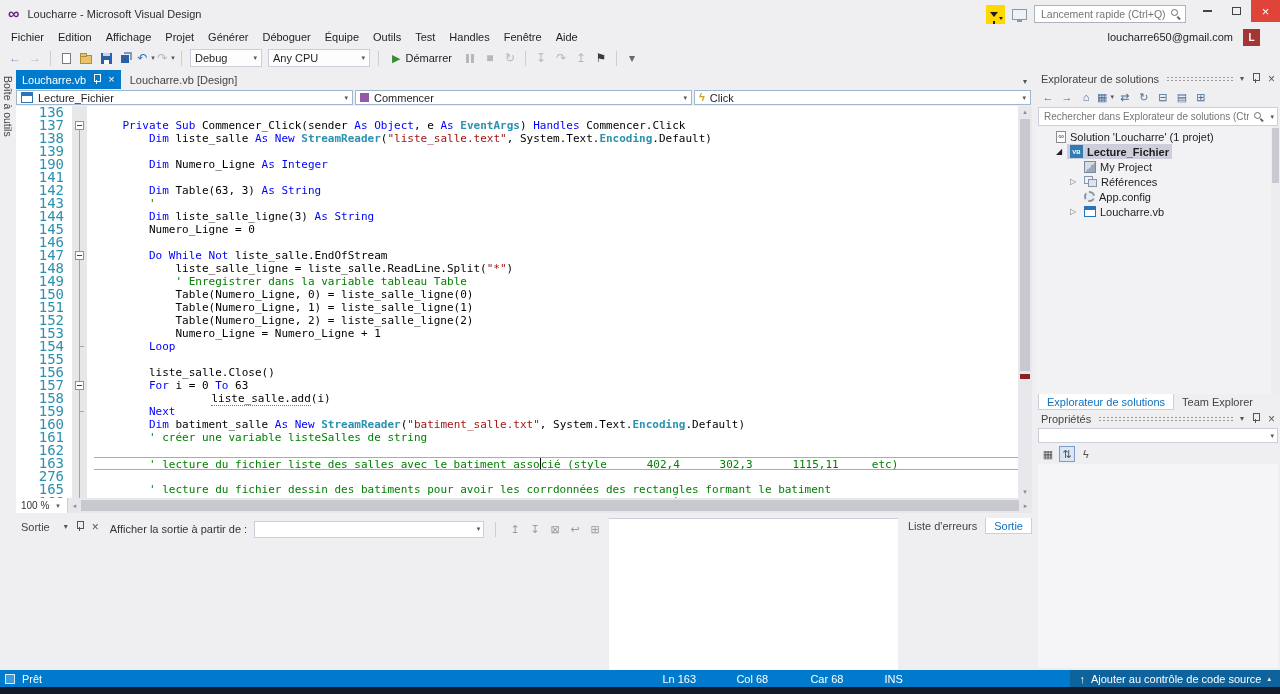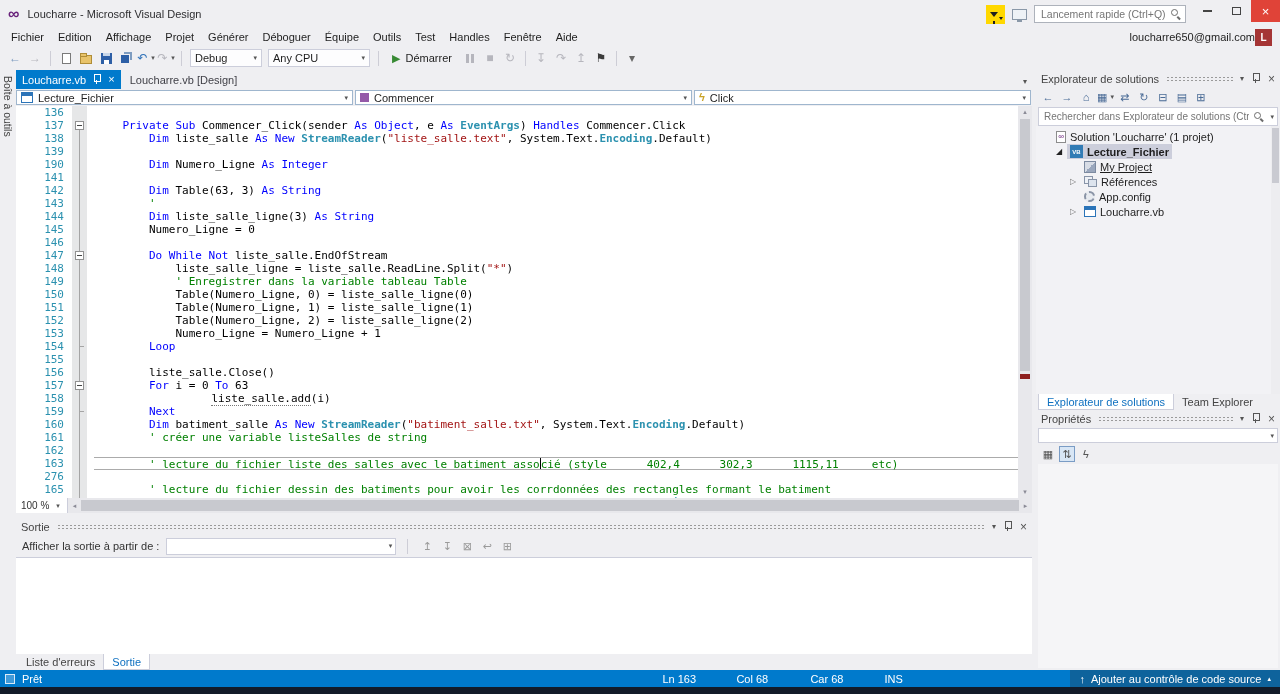--- a/index.html
+++ b/index.html
@@ -23,21 +23,21 @@
   .win-buttons{display:flex;height:100%;align-items:flex-start;}
   .win-btn{width:29px;height:22px;display:inline-flex;align-items:center;justify-content:center;}
   .glyph-min{width:9px;height:2px;background:#444;}
   .glyph-max{width:9px;height:8px;border:1px solid #444;}
   .win-close{background:#E04338;color:#fff;font-size:13px;line-height:1;}
 
   
   .menubar{height:18px;display:flex;align-items:center;padding-left:4px;}
   .menus{display:flex;align-items:center;}
   .menu-item{padding:0 7px;}
-  .account{margin-left:auto;display:flex;align-items:center;gap:0;padding-right:8px;}
+  .account{margin-left:auto;display:flex;align-items:center;gap:10px;padding-right:20px;}
   .avatar{width:17px;height:17px;background:#A53535;color:#fff;font-size:10px;font-weight:bold;display:inline-flex;align-items:center;justify-content:center;}
 
   
   .toolbar{height:24px;display:flex;align-items:center;padding-left:6px;}
   .tb-items{display:flex;align-items:center;gap:2px;}
   .tb-icon{min-width:18px;height:18px;display:inline-flex;align-items:center;justify-content:center;font-size:12px;gap:1px;}
   .tb-glyph{line-height:1;}
   .tb-sep{width:1px;height:15px;background:#CDCDD6;margin:0 4px;display:inline-block;}
   .tb-combo{height:18px;background:#FDFDFE;border:1px solid #CCCEDB;display:inline-flex;align-items:center;justify-content:space-between;font-size:11px;padding:0 4px;margin:0 2px;}
   .mini-chevron{font-size:7px;color:#555;margin-left:3px;}
@@ -67,21 +67,21 @@
   .tabstrip{height:19px;display:flex;align-items:flex-end;background:#EFEFF2;}
   .tab{height:19px;display:flex;align-items:center;font-size:11px;padding:0 6px;gap:6px;}
   .tab.active{background:#007ACC;color:#fff;}
   .tab.inactive{color:#3F3F46;padding:0 9px;text-align:right;}
   .tab-close{font-size:11px;line-height:1;}
   .tabstrip-chevron{margin-left:auto;color:#555;font-size:8px;padding:0 5px 3px 0;}
   .navbar{height:17px;display:flex;gap:2px;background:#EFEFF2;padding:1px 1px 1px 0;}
   .nav-combo{flex:1;background:#fff;border:1px solid #9FB6CE;display:flex;align-items:center;gap:5px;font-size:11px;padding-left:4px;min-width:0;}
   .nav-combo .mini-chevron{margin-left:auto;padding-right:4px;}
   .code-area{flex:1;display:flex;background:#fff;min-height:0;overflow:hidden;}
-  .gutter-nums{width:56px;padding-right:8px;text-align:right;font-family:"DejaVu Sans Mono",monospace;font-size:11px;color:#2B91AF;overflow:hidden;}
+  .gutter-nums{width:56px;padding-right:8px;text-align:right;font-family:"DejaVu Sans Mono",monospace;font-size:14px;color:#2B91AF;overflow:hidden;}
   .ln{height:13px;line-height:13px;}
   .outline-margin{width:15px;background:#E6E7E8;position:relative;margin-right:7px;overflow:hidden;}
   .fold-box{position:absolute;left:3px;width:9px;height:9px;background:#fff;border:1px solid #919191;}
   .fold-box::after{content:"";display:block;width:5px;height:1px;background:#444;margin:3px auto 0;}
   .fold-guide{position:absolute;left:7px;width:1px;background:#A5A5A5;}
   .fold-guide.tick::after{content:"";position:absolute;bottom:0;left:0;width:5px;height:1px;background:#A5A5A5;}
   .code-pane{flex:1;font-family:"DejaVu Sans Mono",monospace;font-size:11px;line-height:13px;white-space:pre;overflow:hidden;min-width:0;}
   .code-line{height:13px;padding-left:2px;}
   .code-line.cur{border-top:1px solid #ABABAB;border-bottom:1px solid #ABABAB;line-height:11px;}
   .tok-kw{color:#0000FF;}
@@ -98,21 +98,21 @@
   .vmark{position:absolute;top:268px;left:2px;right:2px;height:5px;background:#8E1F1F;}
   .editor-bottom{height:15px;display:flex;align-items:stretch;background:#E8E8EC;}
   .zoom{width:52px;background:#fff;border-right:1px solid #CCCEDB;display:flex;align-items:center;gap:4px;font-size:10px;padding-left:5px;color:#333;}
   .hscroll{flex:1;position:relative;}
   .harrow{position:absolute;left:0;top:0;width:13px;height:15px;font-size:7px;color:#8B8B97;text-align:center;line-height:15px;}
   .harrow.right{left:auto;right:0;}
   .hthumb{position:absolute;left:13px;right:13px;top:2px;bottom:2px;background:#C8C9CF;}
   .h-splitter{height:5px;background:#EFEFF2;}
 
   
-  .output-panel{height:152px;display:flex;flex-direction:column;background:#EFEFF2;}
+  .output-panel{height:152px;display:flex;flex-direction:row;background:#EFEFF2;}
   .output-header,.panel-header{height:17px;display:flex;align-items:center;gap:7px;padding:0 5px;color:#444;}
   .grip{flex:1;height:5px;background-image:radial-gradient(circle,#9A9A9A 0.8px,transparent 0.9px);background-size:4px 3px;}
   .hdr-chevron{font-size:8px;color:#555;}
   .hdr-close{font-size:12px;color:#555;line-height:1;}
   .output-controls{height:22px;display:flex;align-items:center;gap:7px;padding:0 6px;color:#333;}
   .out-combo{width:230px;height:17px;background:#fff;border:1px solid #CCCEDB;display:flex;align-items:center;justify-content:flex-end;padding-right:3px;}
   .out-icons{display:flex;align-items:center;gap:4px;}
   .ot-icon{color:#9A9A9A;font-size:11px;min-width:16px;text-align:center;}
   .output-content{flex:1;background:#fff;border-top:1px solid #CCCEDB;}
   .output-tabs,.se-tabs{height:16px;display:flex;align-items:stretch;padding-left:2px;background:#EFEFF2;}
@@ -465,21 +465,21 @@
                 <span class="tlabel">Solution 'Loucharre' (1 projet)</span>
               </span>
             </div>
             <div class="trow" style="padding-left: 18px;">
               <span class="expander exp">◢</span>
               <span class="trow-content selected">
                 <span class="ticon icon-vb-project"></span>
                 <span class="tlabel bold">Lecture_Fichier</span>
               </span>
             </div>
-            <div class="trow" style="padding-left: 32px; text-decoration: underline;">
+            <div class="trow" style="padding-left: 32px;">
               <span class="expander"></span>
               <span class="trow-content">
                 <span class="ticon icon-my-project"></span>
                 <span class="tlabel">My Project</span>
               </span>
             </div>
             <div class="trow" style="padding-left: 32px;">
               <span class="expander">▷</span>
               <span class="trow-content">
                 <span class="ticon icon-references"></span>

